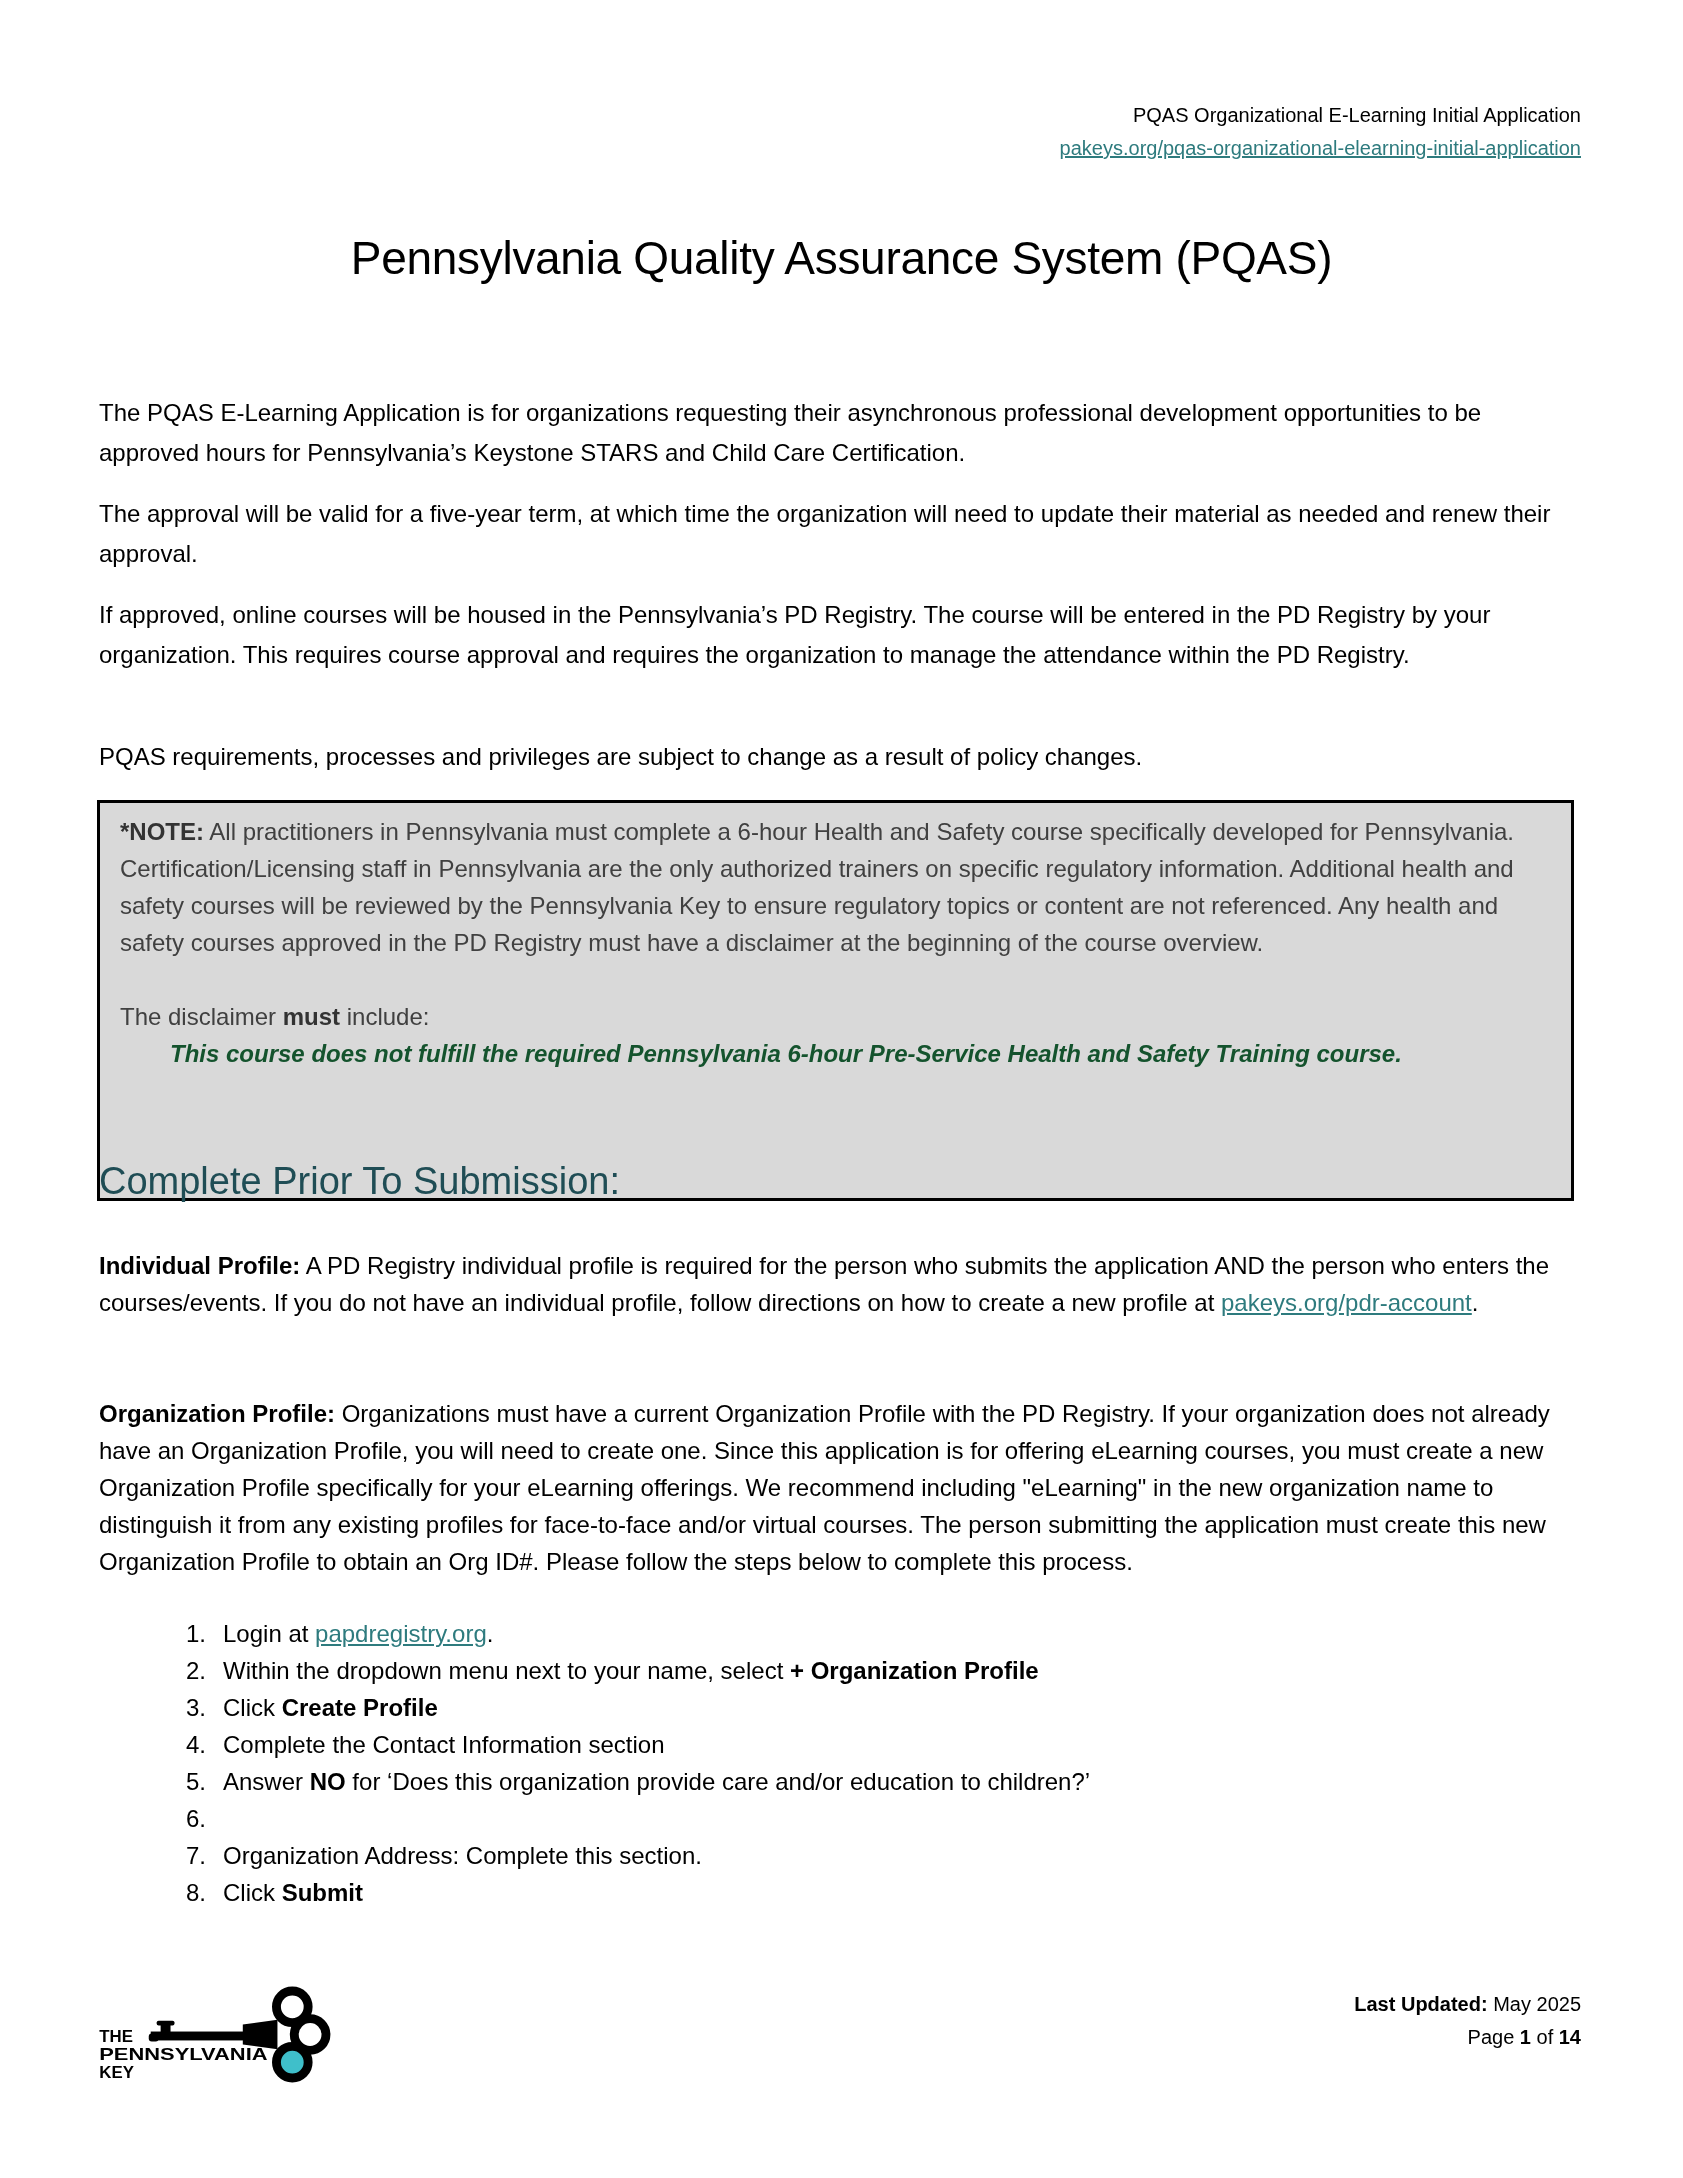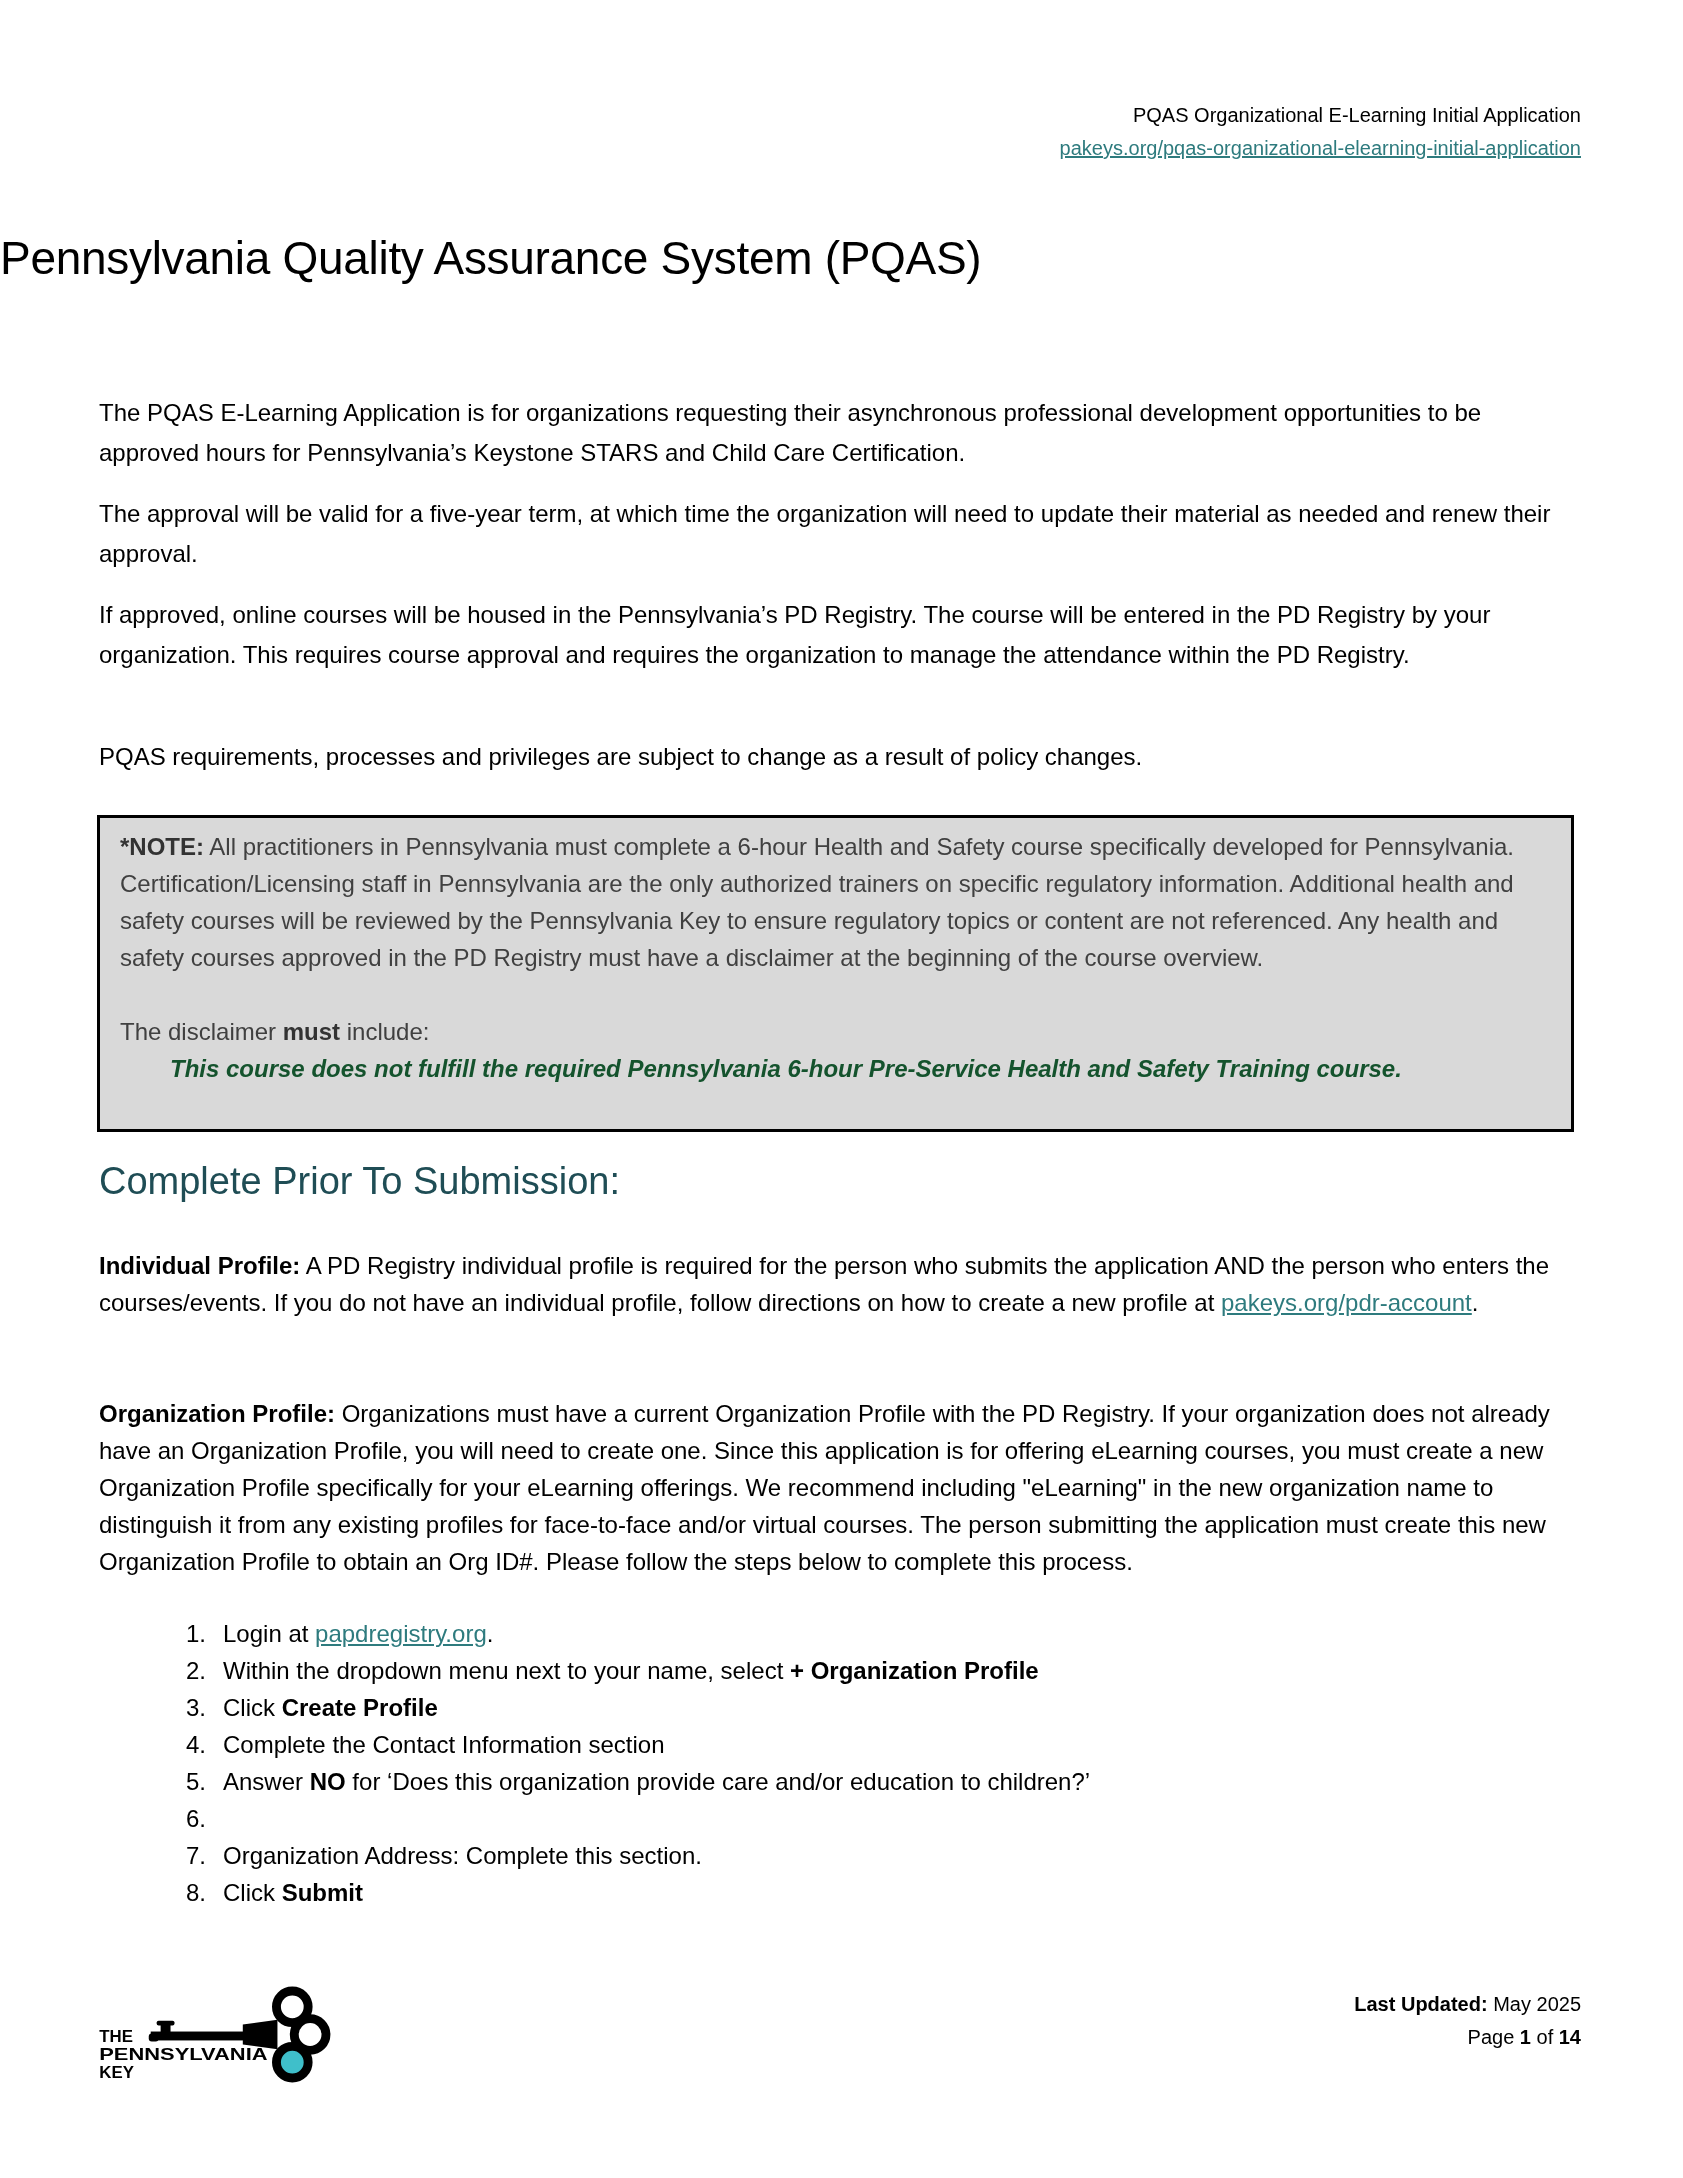--- a/index.html
+++ b/index.html
@@ -10,33 +10,33 @@
     color: #000000;
     overflow: hidden;
   }
   .abs { position: absolute; }
   .page-header {
     right: 102px; top: 99px; text-align: right;
     font-size: 20px; line-height: 33px;
   }
   .page-header a { color: #2e7b7e; text-decoration: underline; margin-left: 44px; }
   .title {
-    left: 0; width: 1683px; top: 226px; text-align: left;
+    left: 0; width: 1683px; top: 226px; text-align: center;
     font-size: 46px; line-height: 65px; font-weight: normal; color: #000;
     letter-spacing: -0.3px;
   }
   .body-text {
     left: 99px; width: 1485px;
     font-size: 24px; line-height: 40px;
   }
   .note-box {
-    left: 97px; top: 800px; width: 1477px; height: 317px;
+    left: 97px; top: 800px; width: 1477px; height: 401px;
     border: 3px solid #000; background: #d9d9d9;
     padding: 10px 20px 0 20px;
-    color: #404040; font-size: 24px; line-height: 37px; margin-top: 15px;
+    color: #404040; font-size: 24px; line-height: 37px;
   }
   .note-box b { color: #333; }
   .note-box .disclaimer-intro { margin-top: 37px; }
   .note-box .disclaimer-text {
     color: #14532d; font-weight: bold; font-style: italic;
     padding-left: 50px; font-size: 24px;
   }
   .section-heading {
     left: 99px; top: 1156px; font-size: 38px; color: #1f4d55;
     font-weight: normal; line-height: 50px;

